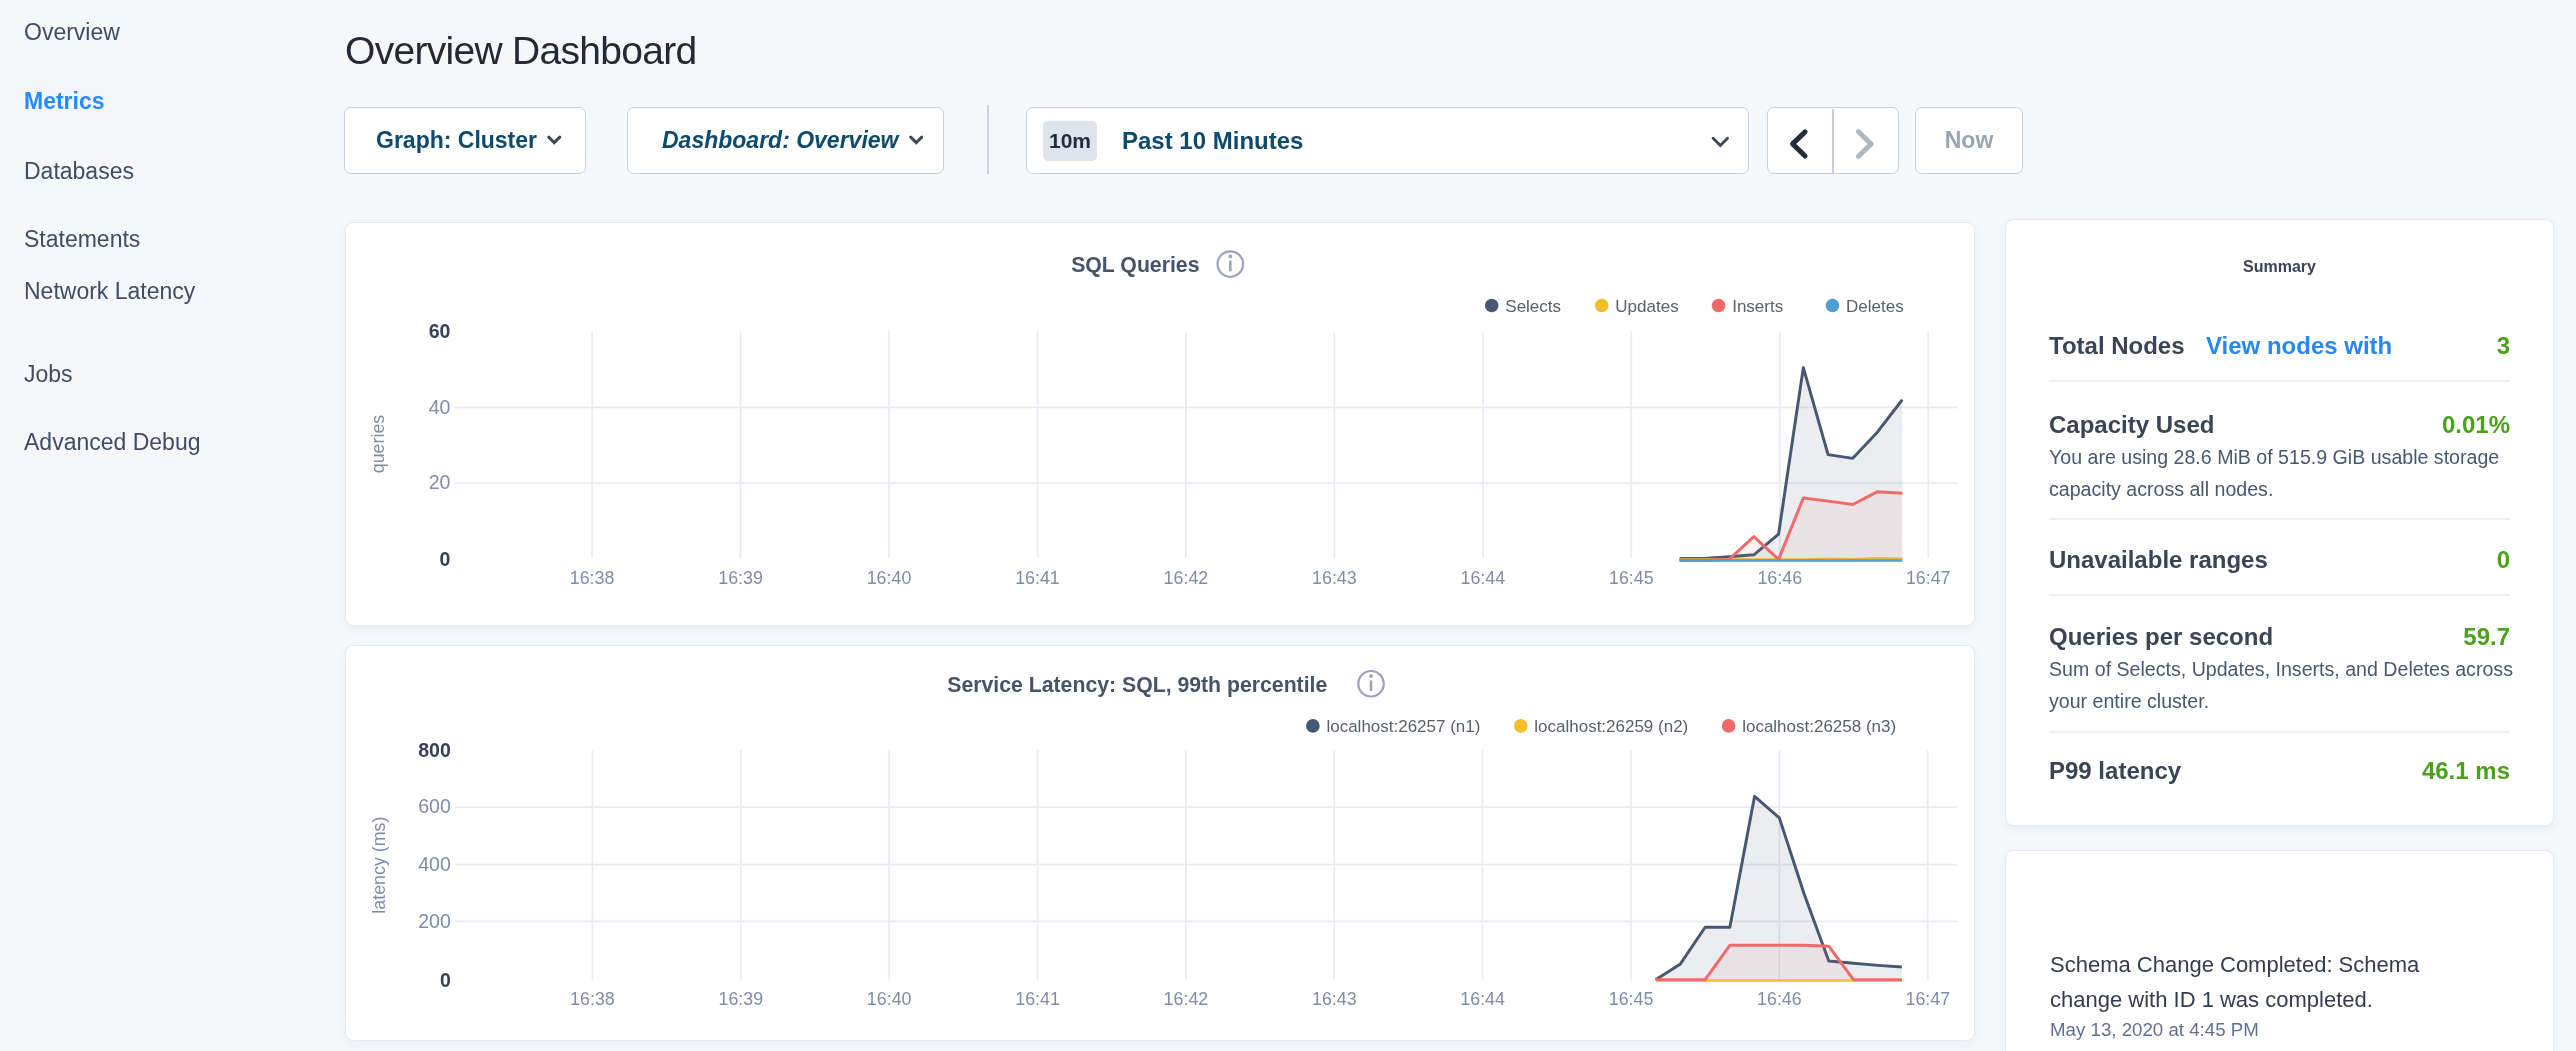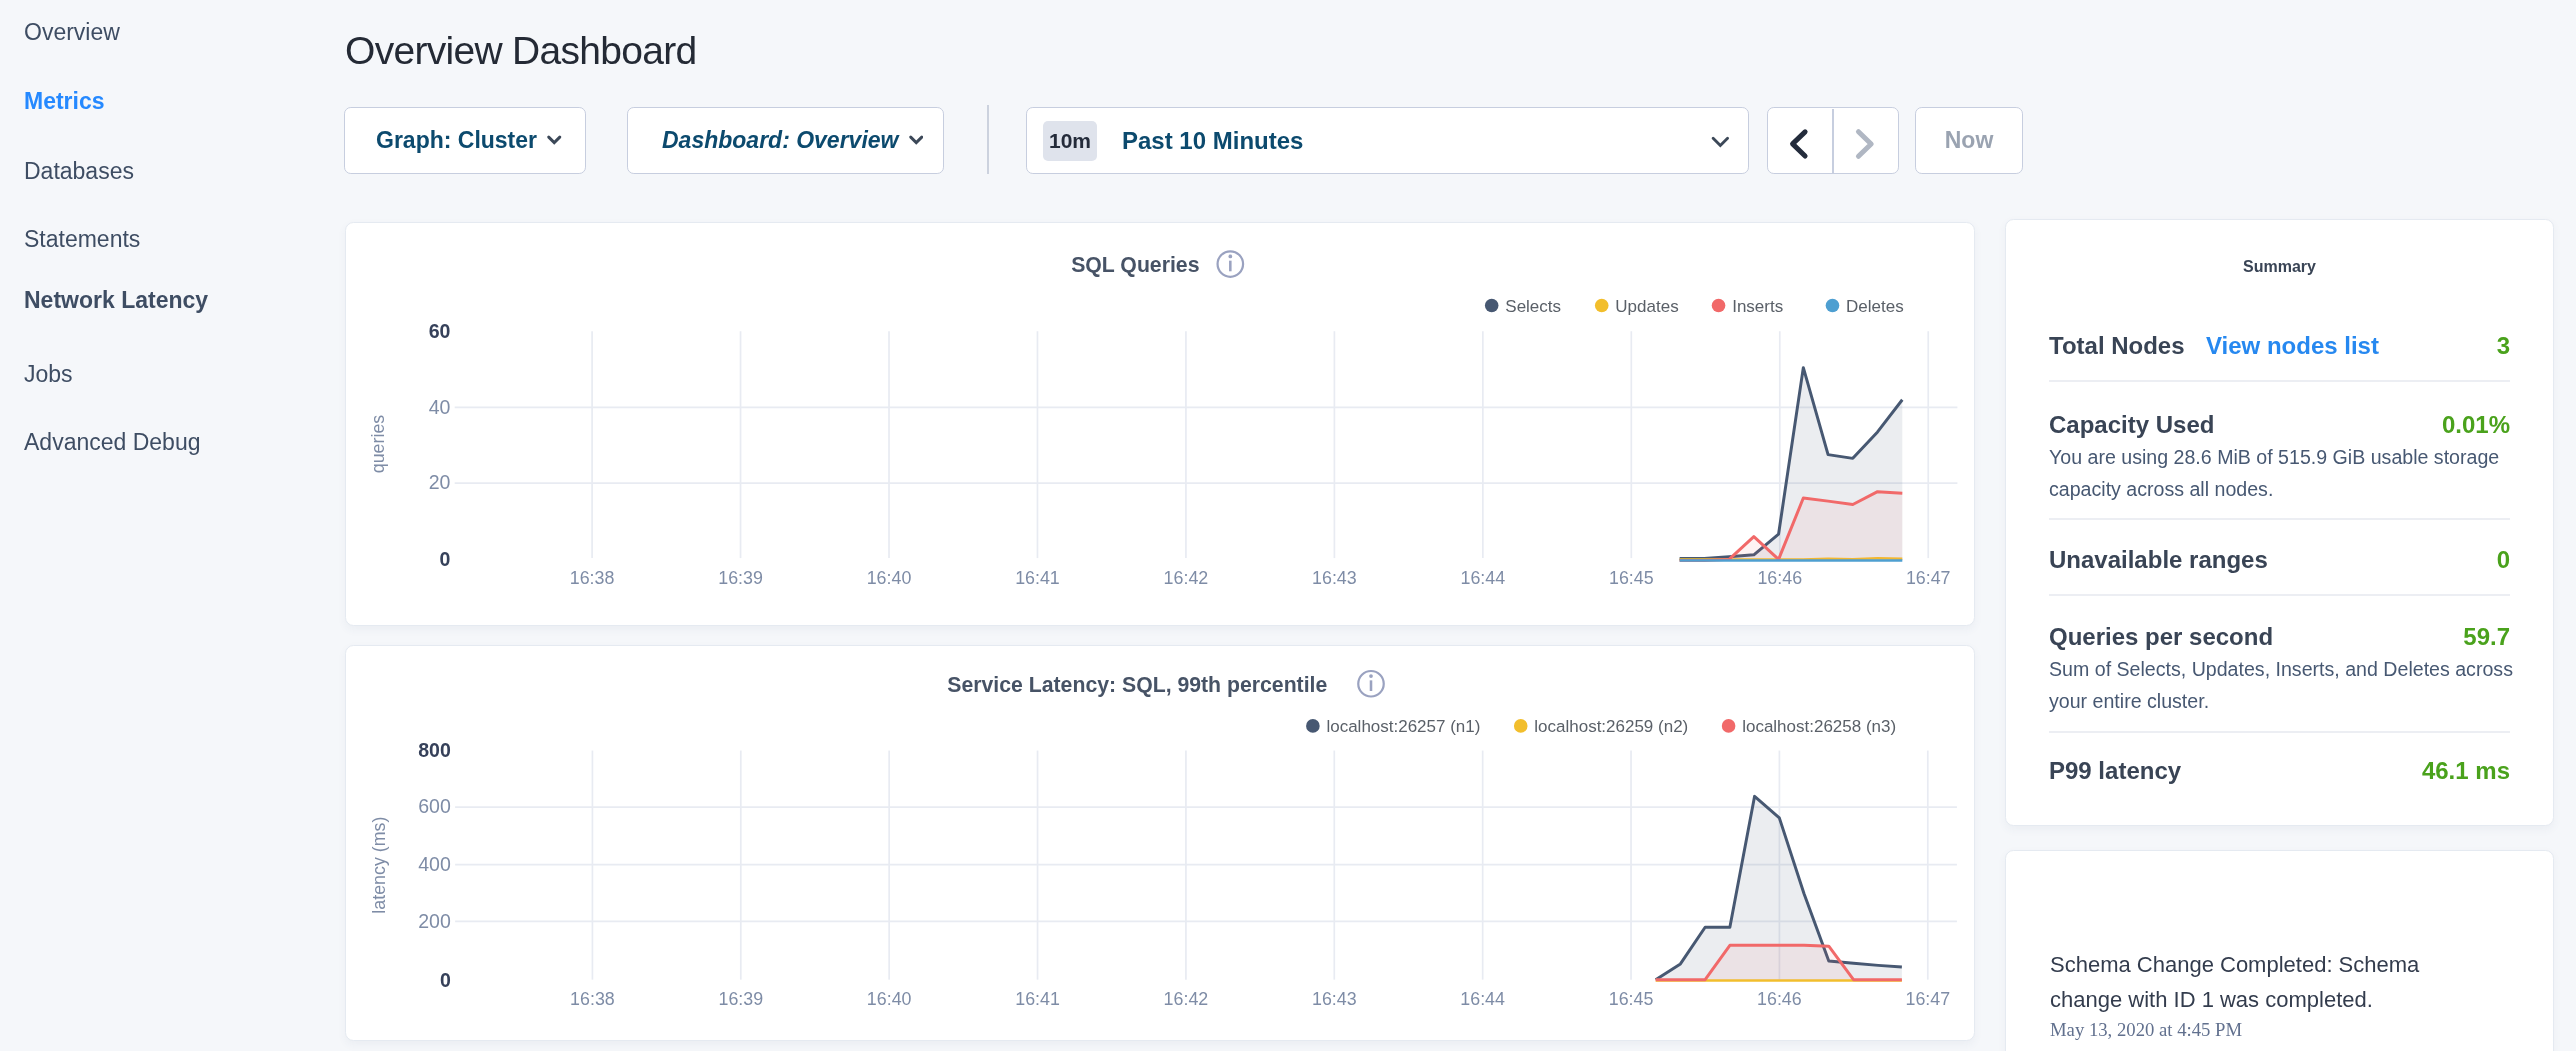--- a/index.html
+++ b/index.html
@@ -16,21 +16,21 @@
 .sdiv { position:absolute; left:43px; right:43px; height:1.7px; background:#eceef3; }
 .spara { position:absolute; left:43px; font-size:19.6px; color:#475872; line-height:32px; }
 </style>
 </head>
 <body>
 
 <div class="nav" style="top:18.7px;">Overview</div>
 <div class="nav active" style="top:88px;">Metrics</div>
 <div class="nav" style="top:158px;">Databases</div>
 <div class="nav" style="top:226px;">Statements</div>
-<div class="nav" style="top:287px;font-weight:bold;">Network Latency</div>
+<div class="nav" style="top:278px;">Network Latency</div>
 <div class="nav" style="top:361px;">Jobs</div>
 <div class="nav" style="top:429px;">Advanced Debug</div>
 
 <div class="abs" style="left:345px;top:31px;font-size:39px;line-height:39px;letter-spacing:-0.7px;color:#242a35;">Overview Dashboard</div>
 
 <div class="btn" style="left:344px;width:242px;">
   <span class="lbl" style="margin-left:31px;">Graph: Cluster</span>
   <svg width="14.5" height="10.2" style="margin-left:10.2px;" viewBox="0 0 17 12">
       <path d="M2 2.5 L8.5 9 L15 2.5" fill="none" stroke="#3c4858" stroke-width="3.4" stroke-linecap="round"></path>
     </svg>
@@ -155,35 +155,35 @@
 <path d="M1541.8,393.8 L1570.9,375.3 L1600.0,332.1 L1629.1,332.1 L1658.2,178.1 L1687.3,203.4 L1716.4,292.7 L1745.5,371.9 L1774.6,374.6 L1803.7,377.0 L1831.5,379.0 L1831.5,394.0 L1541.8,394.0 Z" fill="#475872" fill-opacity="0.11" stroke="none"></path>
 <path d="M1541.8,393.8 L1570.9,375.3 L1600.0,332.1 L1629.1,332.1 L1658.2,178.1 L1687.3,203.4 L1716.4,292.7 L1745.5,371.9 L1774.6,374.6 L1803.7,377.0 L1831.5,379.0" fill="none" stroke="#475872" stroke-width="3.5" stroke-linejoin="round"></path>
 <path d="M1541.8,394.8 L1831.5,394.8" fill="none" stroke="#f2be2c" stroke-width="3" stroke-linejoin="round"></path>
 <path d="M1541.8,393.8 L1570.9,393.8 L1600.0,393.8 L1629.1,353.4 L1658.2,353.4 L1687.3,353.4 L1716.4,353.4 L1745.5,354.4 L1774.6,393.8 L1803.7,393.8 L1831.5,393.8 L1831.5,394.0 L1541.8,394.0 Z" fill="#f16969" fill-opacity="0.08" stroke="none"></path>
 <path d="M1541.8,393.8 L1570.9,393.8 L1600.0,393.8 L1629.1,353.4 L1658.2,353.4 L1687.3,353.4 L1716.4,353.4 L1745.5,354.4 L1774.6,393.8 L1803.7,393.8 L1831.5,393.8" fill="none" stroke="#f16969" stroke-width="3.5" stroke-linejoin="round"></path>
   </svg>
 
 <div class="card" style="left:2005px;top:219px;width:549px;height:607px;">
   <div class="abs" style="left:0;right:0;top:31px;height:31px;line-height:31px;text-align:center;font-size:16px;font-weight:bold;color:#394455;">Summary</div>
   <div class="srow-label" style="top:110px;">Total Nodes</div>
-  <div class="abs" style="left:200px;top:110px;height:31px;line-height:31px;font-size:24px;font-weight:bold;color:#2688f0;">View nodes list</div>
+  <div class="abs" style="left:200px;top:110px;height:31px;line-height:31px;font-size:24px;font-weight:bold;color:#2688f0;">View nodes with</div>
   <div class="srow-val" style="top:110px;">3</div>
   <div class="sdiv" style="top:160px;"></div>
   <div class="srow-label" style="top:189px;">Capacity Used</div>
   <div class="srow-val" style="top:189px;">0.01%</div>
   <div class="spara" style="top:221px;">You are using 28.6 MiB of 515.9 GiB usable storage<br>capacity across all nodes.</div>
   <div class="sdiv" style="top:298px;"></div>
   <div class="srow-label" style="top:324px;">Unavailable ranges</div>
   <div class="srow-val" style="top:324px;">0</div>
   <div class="sdiv" style="top:374px;"></div>
   <div class="srow-label" style="top:401px;">Queries per second</div>
   <div class="srow-val" style="top:401px;">59.7</div>
   <div class="spara" style="top:433px;">Sum of Selects, Updates, Inserts, and Deletes across<br>your entire cluster.</div>
   <div class="sdiv" style="top:511px;"></div>
   <div class="srow-label" style="top:535px;">P99 latency</div>
   <div class="srow-val" style="top:535px;">46.1 ms</div>
 </div>
 
 <div class="card" style="left:2005px;top:850px;width:549px;height:221px;">
   <div class="abs" style="left:44px;top:96px;font-size:22px;line-height:35px;color:#333c4d;">Schema Change Completed: Schema<br>change with ID 1 was completed.</div>
-  <div class="abs" style="left:44px;top:168px;font-size:18.7px;line-height:22px;color:#61708e;font-family:Liberation Serif, serif;">May 13, 2020 at 4:45 PM</div>
+  <div class="abs" style="left:44px;top:168px;font-size:18.7px;line-height:22px;color:#61708e;">May 13, 2020 at 4:45 PM</div>
 </div>
 
 
 </body></html>

